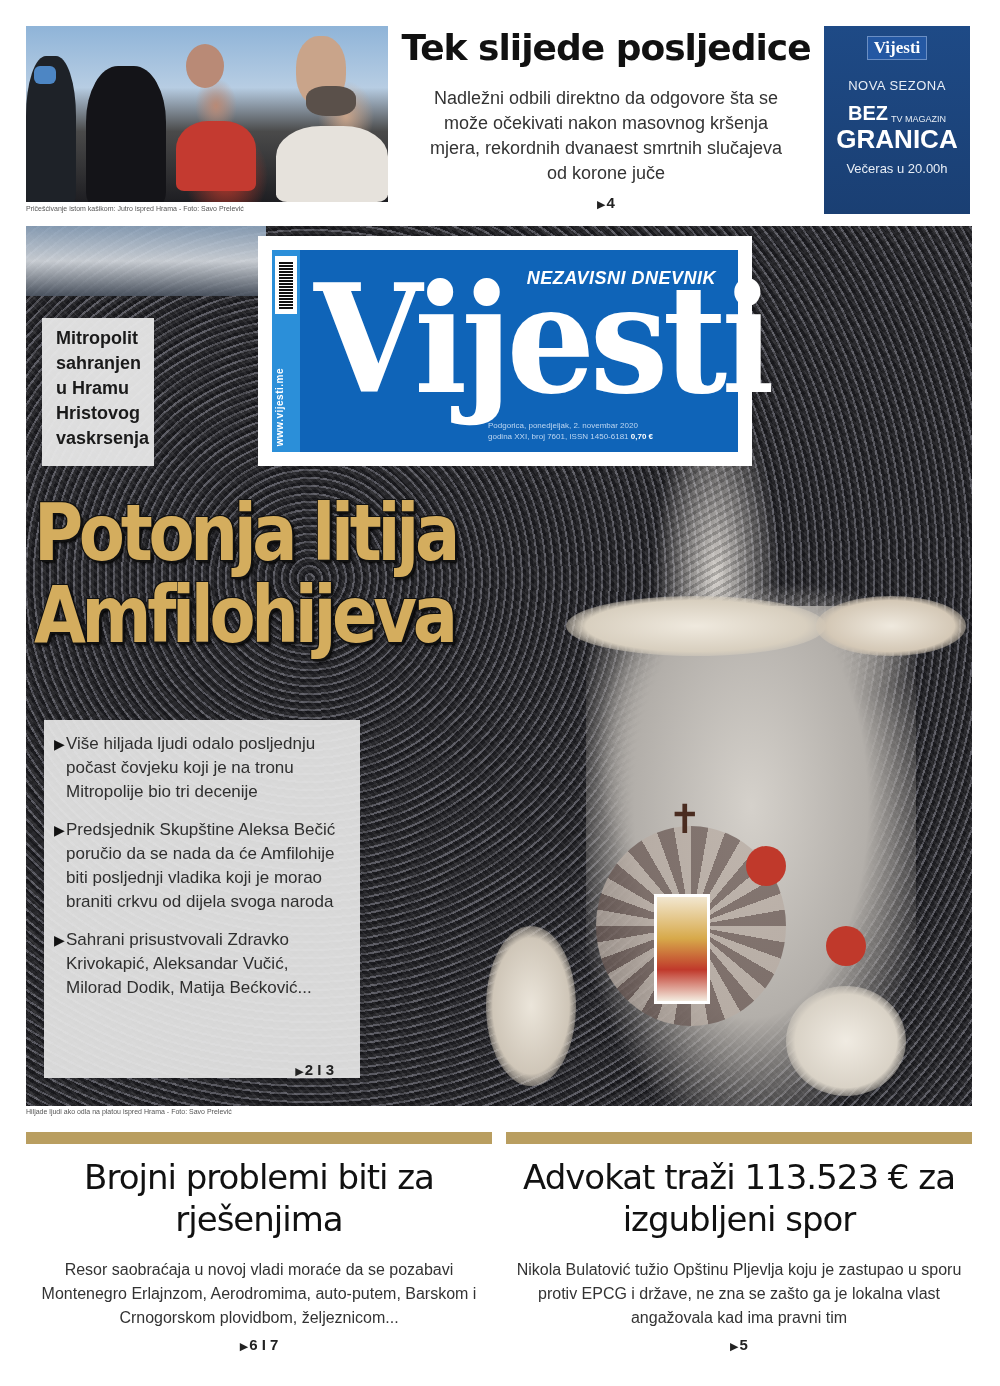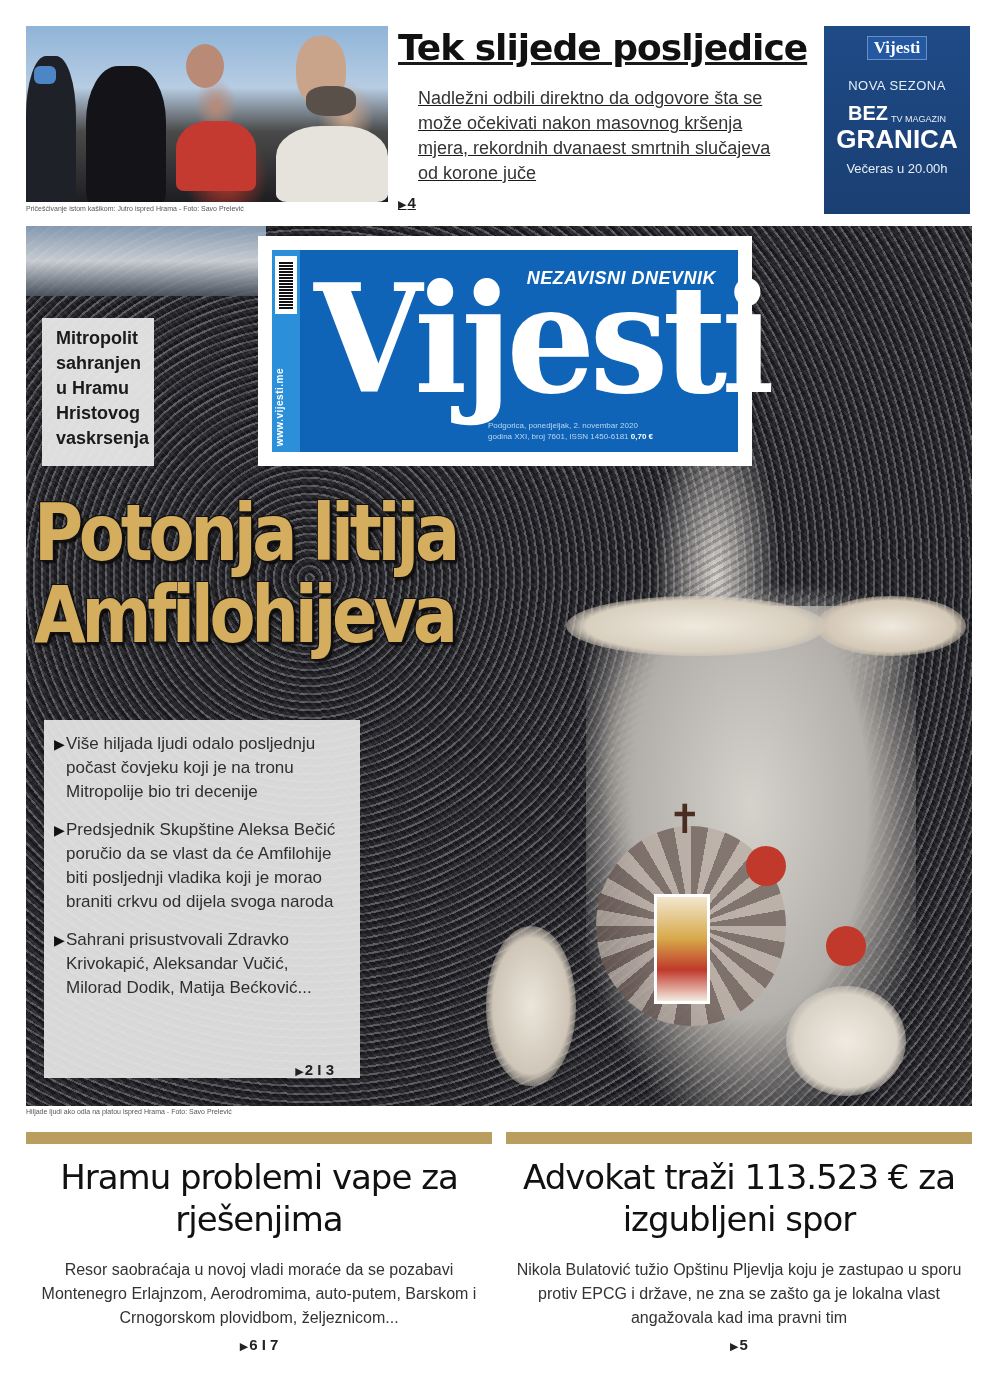--- a/index.html
+++ b/index.html
@@ -14,21 +14,21 @@
       radial-gradient(ellipse 30px 40px at 190px 80px, #b98a76 0%, transparent 70%),
       radial-gradient(ellipse 60px 70px at 200px 150px, #c0392b 0%, transparent 70%),
       radial-gradient(ellipse 70px 60px at 300px 160px, #ece6df 0%, transparent 70%),
       linear-gradient(180deg, #8fb4d8 0%, #b7cde3 35%, #4a4a4a 60%, #1e1e22 100%);
     overflow: hidden;
   }
   .top-photo .figure { position: absolute; border-radius: 40% 40% 10% 10%; }
   .top-caption { position: absolute; left: 26px; top: 205px; font-size: 7px; color: #555; }
 
   
-  .top-headline { position: absolute; left: 398px; top: 26px; width: 416px; text-align: left; text-decoration: underline; }
+  .top-headline { position: absolute; left: 398px; top: 26px; width: 416px; text-align: center; }
   .top-headline h2 { font-family: "DejaVu Sans", sans-serif; font-size: 36px; font-weight: bold; letter-spacing: -1px; color: #111; line-height: 44px; }
   .top-headline p { margin-top: 16px; font-size: 18px; line-height: 25px; color: #333; padding: 0 20px; }
   .page-ref { font-weight: bold; font-size: 15px; color: #222; }
   .page-ref .arrow { font-size: 11px; margin-right: 1px; }
   .top-headline .page-ref { display: block; margin-top: 8px; }
 
   
   .tv-ad {
     position: absolute; left: 824px; top: 26px; width: 146px; height: 188px;
     background: linear-gradient(180deg, #1e4a86 0%, #1a3f73 100%);
@@ -195,29 +195,29 @@
 
 <div class="kicker">Mitropolit sahranjen u Hramu Hristovog vaskrsenja</div>
 
 <div class="main-headline">
   <div>Potonja litija</div>
   <div>Amfilohijeva</div>
 </div>
 
 <div class="bullet-box">
   <div class="bullet"><span class="tri">▶</span><span>Više hiljada ljudi odalo posljednju počast čovjeku koji je na tronu Mitropolije bio tri decenije</span></div>
-  <div class="bullet"><span class="tri">▶</span><span>Predsjednik Skupštine Aleksa Bečić poručio da se vlast da će Amfilohije biti posljednji vladika koji je morao braniti crkvu od dijela svoga naroda</span></div>
+  <div class="bullet"><span class="tri">▶</span><span>Predsjednik Skupštine Aleksa Bečić poručio da se nada da će Amfilohije biti posljednji vladika koji je morao braniti crkvu od dijela svoga naroda</span></div>
   <div class="bullet"><span class="tri">▶</span><span>Sahrani prisustvovali Zdravko Krivokapić,  Aleksandar Vučić, Milorad Dodik, Matija Bećković...</span></div>
   <span class="page-ref"><span class="arrow">▶</span><span>2 I 3</span></span>
 </div>
 <div class="main-caption">Hiljade ljudi ako odla na platou ispred Hrama - Foto: Savo Prelević</div>
 
 <div class="story story-left">
   <div class="rule"></div>
-  <h3>Hramu problemi vape za rješenjima</h3>
+  <h3>Brojni problemi biti za rješenjima</h3>
   <p>Resor saobraćaja u novoj vladi moraće da se pozabavi Montenegro Erlajnzom, Aerodromima, auto-putem, Barskom i Crnogorskom plovidbom, željeznicom...</p>
   <span class="page-ref"><span class="arrow">▶</span><span>6 I 7</span></span>
 </div>
 
 <div class="story story-right">
   <div class="rule"></div>
   <h3>Advokat traži 113.523 € za izgubljeni spor</h3>
   <p>Nikola Bulatović tužio Opštinu Pljevlja koju je zastupao u sporu protiv EPCG i države, ne zna se zašto ga je lokalna vlast angažovala kad ima pravni tim</p>
   <span class="page-ref"><span class="arrow">▶</span><span>5</span></span>
 </div>

